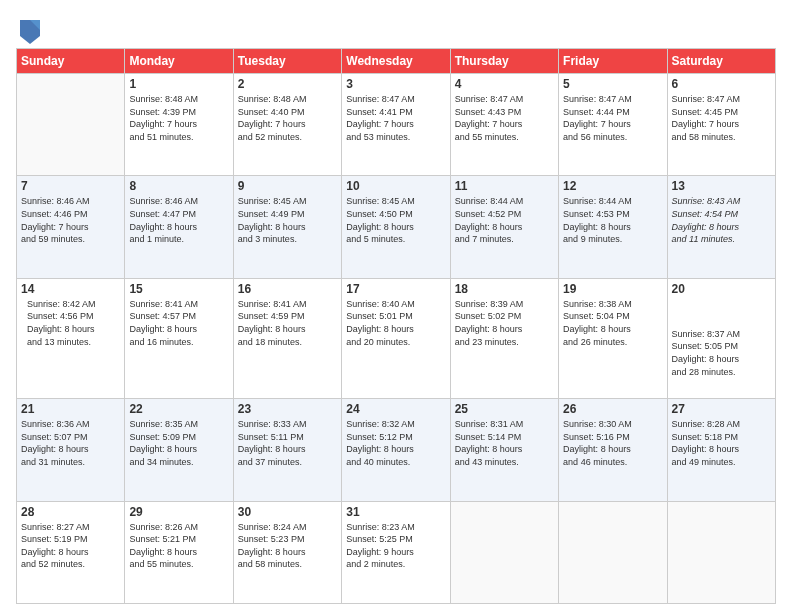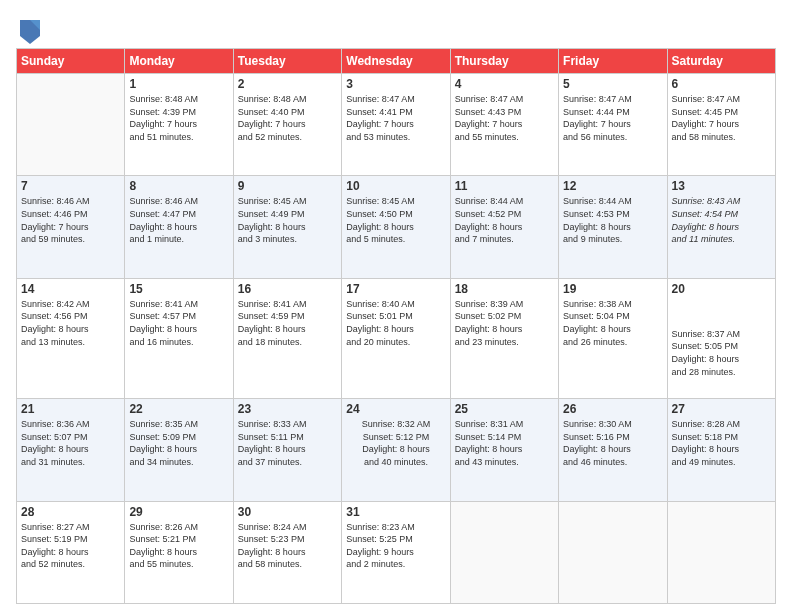--- a/index.html
+++ b/index.html
@@ -231,21 +231,21 @@
             <span class="day-number">13</span>
             <div class="day-info" style="white-space: pre-line; font-style: italic;">Sunrise: 8:43 AM
 Sunset: 4:54 PM
 Daylight: 8 hours
 and 11 minutes.</div>
           </td>
         </tr>
         <tr>
           <td>
             <span class="day-number">14</span>
-            <div class="day-info" style="white-space: pre-line;">Sunrise: 8:42 AM
+            <div class="day-info" style="white-space: pre-line; margin-left: 6px;">Sunrise: 8:42 AM
 Sunset: 4:56 PM
 Daylight: 8 hours
 and 13 minutes.</div>
           </td>
           <td>
             <span class="day-number">15</span>
             <div class="day-info" style="white-space: pre-line;">Sunrise: 8:41 AM
 Sunset: 4:57 PM
 Daylight: 8 hours
 and 16 minutes.</div>
@@ -303,21 +303,21 @@
           </td>
           <td>
             <span class="day-number">23</span>
             <div class="day-info" style="white-space: pre-line;">Sunrise: 8:33 AM
 Sunset: 5:11 PM
 Daylight: 8 hours
 and 37 minutes.</div>
           </td>
           <td>
             <span class="day-number">24</span>
-            <div class="day-info" style="white-space: pre-line; text-align: center;">Sunrise: 8:32 AM
+            <div class="day-info" style="white-space: pre-line;">Sunrise: 8:32 AM
 Sunset: 5:12 PM
 Daylight: 8 hours
 and 40 minutes.</div>
           </td>
           <td>
             <span class="day-number">25</span>
             <div class="day-info" style="white-space: pre-line;">Sunrise: 8:31 AM
 Sunset: 5:14 PM
 Daylight: 8 hours
 and 43 minutes.</div>

